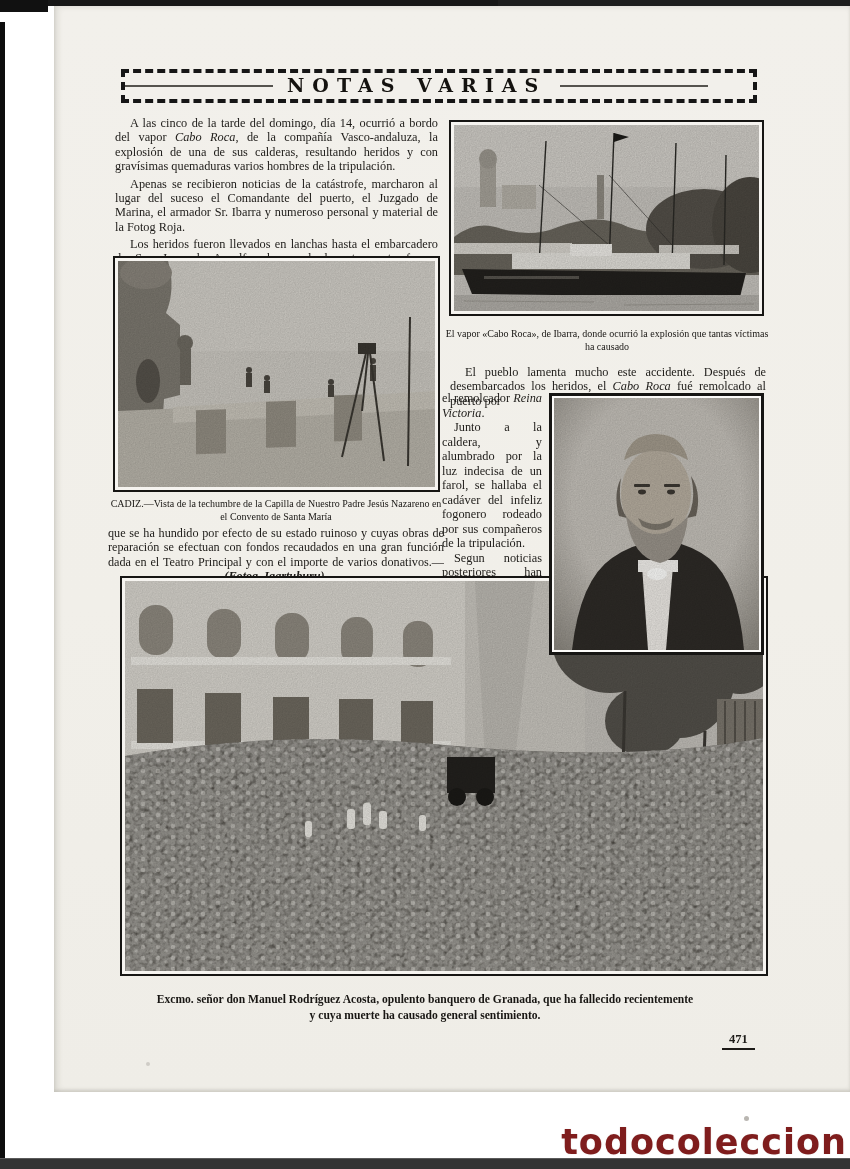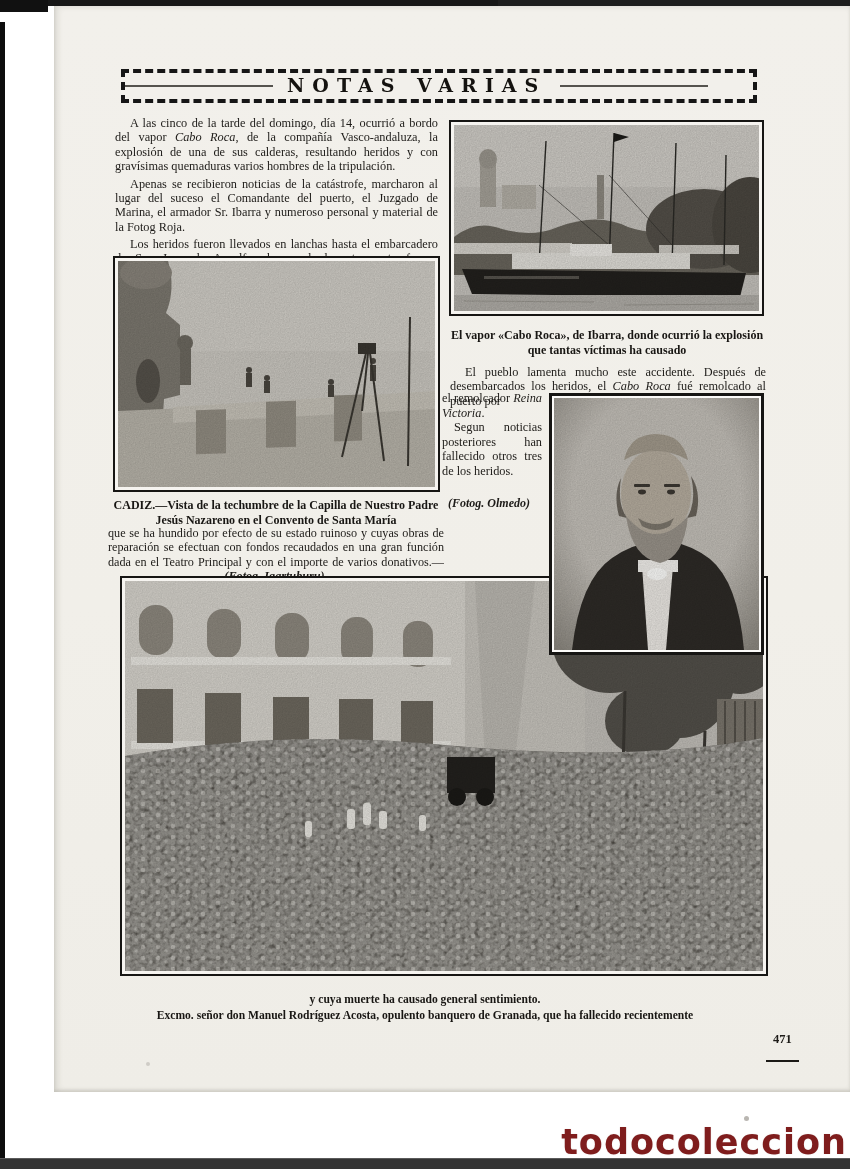--- a/index.html
+++ b/index.html
@@ -37,37 +37,37 @@
   }
   .hline{display:inline-block;width:148px;height:2px;background:#55534e;}
   .header-title{
     font-family:"DejaVu Serif","Liberation Serif",serif;
     font-weight:bold;font-size:19px;letter-spacing:8px;color:#14120f;
     white-space:nowrap;transform:translateY(-1px);
   }
   
   .textcol{position:absolute;font-size:12.3px;line-height:1.17;text-align:justify;}
   .textcol p{margin:3px;text-indent:15px;}
-  .caption-bold{position:absolute;font-weight:bold;font-size:12px;line-height:1.28;text-align:center;color:#181613;}
+  .caption-bold{position:absolute;font-weight:normal;font-size:10px;line-height:1.28;text-align:center;color:#181613;}
   .caption-text{position:absolute;font-size:12.2px;line-height:1.17;text-align:justify;text-align-last:center;}
   .credit{font-style:italic;font-weight:600;}
   
   .photo-frame{position:absolute;border:2px solid #161513;padding:3px;background:#f6f4f0;line-height:0;}
   .photo-frame.heavy{border-width:3px;padding:2px;background:#fbfaf8;}
   .photo-frame svg{display:block;}
   
   .narrow{position:absolute;left:388px;top:385px;width:100px;font-size:12.3px;line-height:1.18;text-align:justify;}
   .narrow p{margin:0;text-indent:12px;}
   .narrow .credit-line{margin-top:18px;text-indent:6px;font-size:12px;}
   
   .funeral-caption{position:absolute;left:31px;top:986px;width:680px;text-align:center;
     font-weight:bold;font-size:11.6px;line-height:1.35;color:#181613;}
   .page-num{
     position:absolute;left:668px;top:1026px;
-    font-weight:bold;font-size:12.5px;border-bottom:2px solid #1c1a17;padding:0 7px 13px;margin-left:44px;
+    font-weight:bold;font-size:12.5px;border-bottom:2px solid #1c1a17;padding:0 7px 1px;
   }
   i{font-style:italic;}
 </style>
 </head>
 <body>
 
 <div class="band-top"></div>
 <div class="band-top-right"></div>
 <div class="band-top-left"></div>
 <div class="edge-left"></div>
@@ -127,20 +127,21 @@
     </svg>
   </div>
   <div class="caption-bold" style="left:390px;top:322px;width:326px;">El vapor «Cabo Roca», de Ibarra, donde ocurrió la explosión que tantas víctimas ha causado</div>
 
   <div class="textcol" style="left:393px;top:356px;width:322px;">
     <p><span>El pueblo lamenta mucho este accidente. Después de desembarcados los heridos, el </span><i>Cabo Roca</i><span> fué remolcado al puerto por</span></p>
   </div>
 
   <div class="narrow">
     <p style="text-indent:0;"><span>el remolcador </span><i>Reina Victoria</i><span>.</span></p>
+    <p>Junto a la caldera, y alumbrado por la luz indecisa de un farol, se hallaba el cadáver del infeliz fogonero rodeado por sus compañeros de la tripulación.</p>
     <p>Segun noticias posteriores han fallecido otros tres de los heridos.</p>
     <div class="credit-line credit">(Fotog. Olmedo)</div>
   </div>
 
   <div class="photo-frame heavy" style="left:495px;top:387px;z-index:2;">
     <svg width="205" height="252" viewBox="0 0 205 252" preserveAspectRatio="none">
       <defs>
         <filter id="gB">
             <feTurbulence type="fractalNoise" baseFrequency="0.8" numOctaves="2" result="n"></feTurbulence>
             <feColorMatrix in="n" type="matrix" values="0 0 0 0 0  0 0 0 0 0  0 0 0 0 0  0.5 0.5 0.5 0 0"></feColorMatrix>
@@ -294,22 +295,22 @@
         <rect x="238" y="222" width="8" height="22" rx="3"></rect>
         <rect x="254" y="230" width="8" height="18" rx="3"></rect>
         <rect x="294" y="234" width="7" height="16" rx="3"></rect>
         <rect x="180" y="240" width="7" height="16" rx="3"></rect>
       </g>
       <rect width="638" height="390" filter="url(#gD)" opacity="0.16"></rect>
     </svg>
   </div>
 
   <div class="funeral-caption">
+    <div>Excmo. señor don Manuel Rodríguez Acosta, opulento banquero de Granada, que ha fallecido recientemente</div>
     <div>y cuya muerte ha causado general sentimiento.</div>
-    <div>Excmo. señor don Manuel Rodríguez Acosta, opulento banquero de Granada, que ha fallecido recientemente</div>
   </div>
 
   <div class="page-num">471</div>
 
 </div>
 
 <div class="watermark">todocoleccion</div>
 <div class="speck" style="left:744px;top:1116px;width:5px;height:5px;"></div>
 <div class="speck" style="left:146px;top:1062px;width:4px;height:4px;opacity:.6;"></div>
 <div class="bar-bottom"></div>

